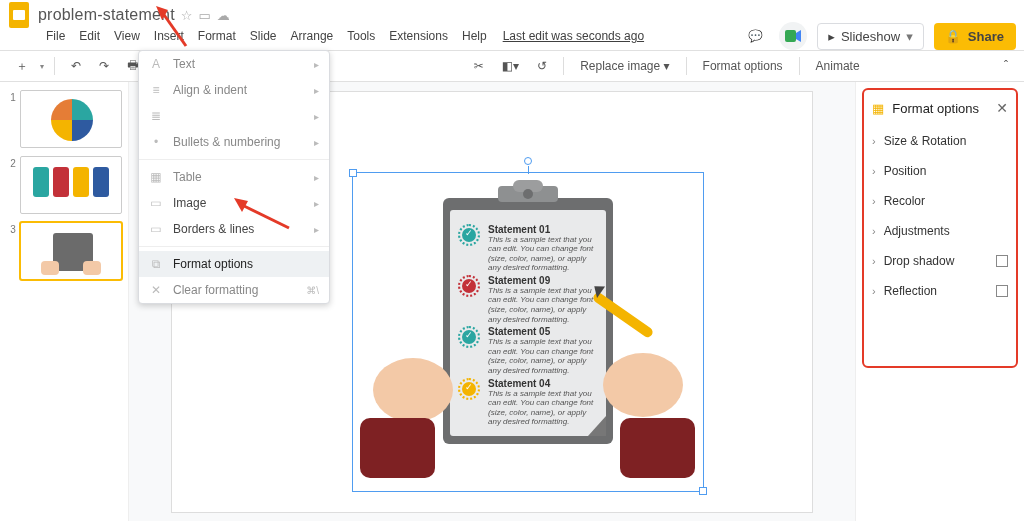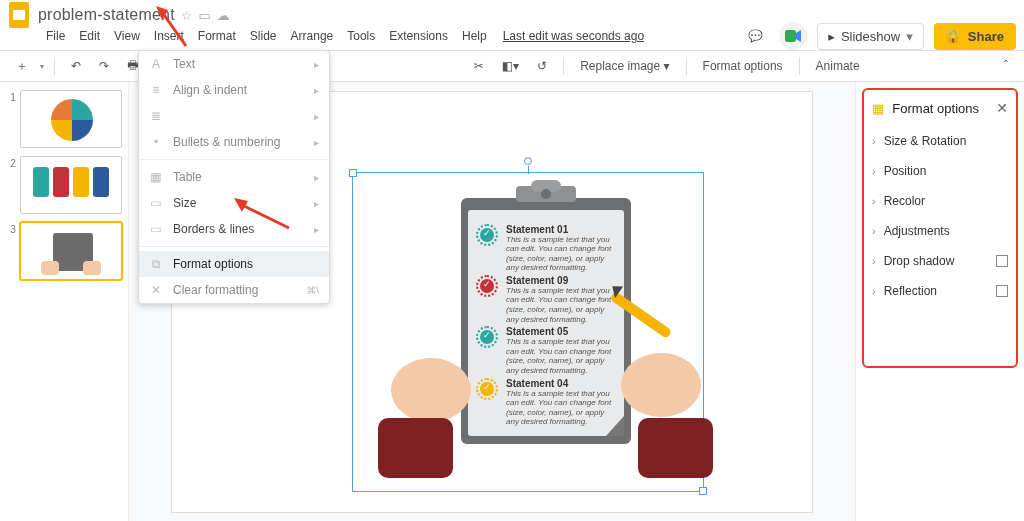--- a/index.html
+++ b/index.html
@@ -35,21 +35,21 @@
 
   .canvas { flex:1; background:#f8f9fa; position:relative; display:flex; align-items:center; justify-content:center; border-left:1px solid #eee; border-right:1px solid #eee; }
   .slide-area { width:640px; height:420px; background:#fff; position:relative; box-shadow:0 0 0 1px #ddd; }
   .sel-box { position:absolute; top:80px; left:180px; width:352px; height:320px; border:1px solid #4f9cf0; }
   .sel-box::before, .sel-box::after { content:""; position:absolute; width:6px; height:6px; background:#fff; border:1px solid #4f9cf0; }
   .sel-box::before { top:-4px; left:-4px; }
   .sel-box::after { bottom:-4px; right:-4px; }
   .rot-handle { position:absolute; top:-16px; left:50%; transform:translateX(-50%); width:8px; height:8px; border-radius:50%; background:#fff; border:1px solid #4f9cf0; }
   .rot-handle::after { content:""; position:absolute; left:3px; top:8px; width:1px; height:8px; background:#4f9cf0; }
 
-  .clipboard-img { position:absolute; top:88px; left:204px; width:340px; height:310px;text-decoration:underline; }
+  .clipboard-img { position:absolute; top:88px; left:186px; width:340px; height:310px;text-decoration:underline; }
 
   .dropdown { position:absolute; top:50px; left:138px; width:192px; background:#fff; border:1px solid #dadce0; border-radius:4px; box-shadow:0 2px 6px rgba(0,0,0,.18); z-index:50; font-size:12px; color:#555; }
   .dd-item { display:flex; align-items:center; gap:10px; padding:6px 10px; color:#888; }
   .dd-item.enabled { color:#444; }
   .dd-item.hover { background:#eef1f3; color:#222; }
   .dd-sep { height:1px; background:#eee; margin:4px 0; }
   .dd-arrow { margin-left:auto; color:#bbb; font-size:10px; }
   .dd-ico { width:14px; text-align:center; color:#bbb; }
 
   .arrow-red { position:absolute; z-index:60; }
@@ -307,21 +307,21 @@
       <span class="dd-arrow">▸</span>
     </div>
   <div class="dd-sep"></div>
   <div class="dd-item">
       <span class="dd-ico">▦</span>
       <span>Table</span>
       <span class="dd-arrow">▸</span>
     </div>
   <div class="dd-item enabled">
       <span class="dd-ico">▭</span>
-      <span>Size</span>
+      <span>Image</span>
       <span class="dd-arrow">▸</span>
     </div>
   <div class="dd-item enabled">
       <span class="dd-ico">▭</span>
       <span>Borders &amp; lines</span>
       <span class="dd-arrow">▸</span>
     </div>
   <div class="dd-sep"></div>
   <div class="dd-item enabled hover">
       <span class="dd-ico">⧉</span>

